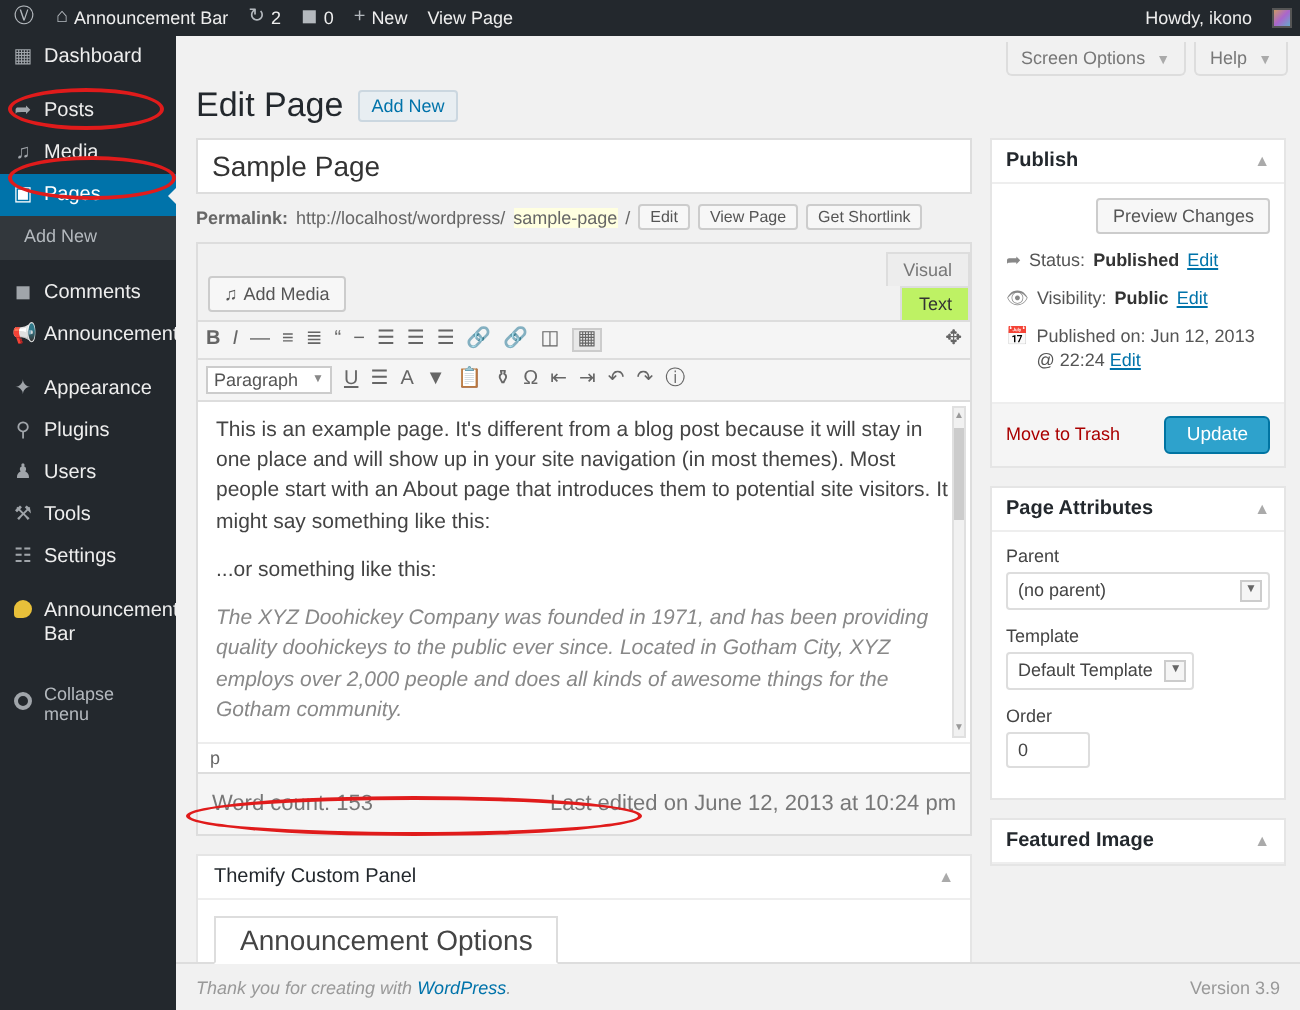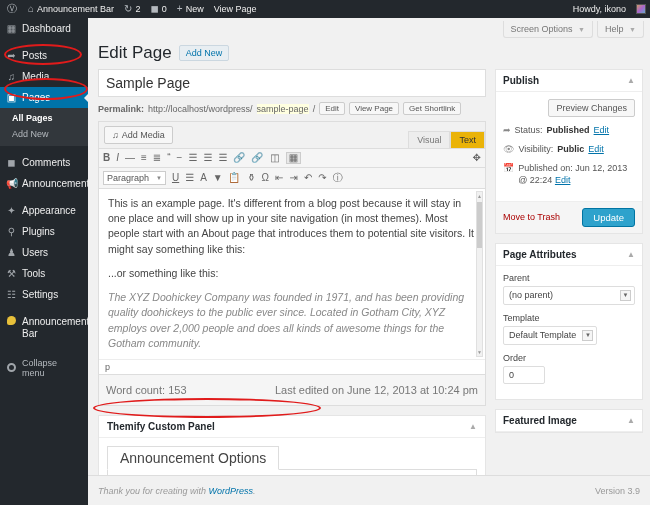--- a/index.html
+++ b/index.html
@@ -103,26 +103,26 @@
   .editor-wrap { border: 1px solid #ddd; background: #fff; }
   .media-row {
     display: flex; align-items: flex-end; justify-content: space-between;
     background: #f1f1f1; border-bottom: 1px solid #ddd; padding: 4px 0 0 5px;
   }
   .addmedia-btn {
     background: #f7f7f7; border: 1px solid #ccc; border-radius: 2px;
     padding: 3px 7px; font-size: 9px; color: #555;
     display: inline-flex; align-items: center; gap: 3px; margin-bottom: 4px;
   }
-  .ed-tabs { display: flex; align-items: flex-end; }
+  .ed-tabs { display: flex; align-items: flex-end; flex-direction: column; }
   .ed-tab {
     padding: 3px 8px; font-size: 9px; color: #777;
     background: #ededed; border: 1px solid #ddd; border-bottom: none;
   }
-  .ed-tab.active { background: #eab308; color: #333; text-align: right; }
+  .ed-tab.active { background: #bef264; color: #333; text-align: right; }
 
   .toolbar {
     background: #f5f5f5; border-bottom: 1px solid #ddd;
     padding: 3px 4px; display: flex; align-items: center;
     gap: 6px; font-size: 10px; color: #666; flex-wrap: nowrap;
   }
   .toolbar.row2 { border-bottom: 1px solid #ddd; }
   .tb { color: #666; line-height: 1; white-space: nowrap; }
   .tb.active-box { border: 1px solid #ccc; background: #e8e8e8; padding: 0 2px; }
   .tb-spacer { flex: 1; }
@@ -147,21 +147,21 @@
     display: flex; justify-content: space-between;
     border-top: 1px solid #ddd; background: #f5f5f5;
     padding: 9px 7px; font-size: 11px; color: #777; text-align: center;
   }
 
   
   .postbox { background: #fff; border: 1px solid #e5e5e5; margin-top: 9px; }
   .pb-head {
     display: flex; align-items: center; justify-content: space-between;
     padding: 5px 8px; border-bottom: 1px solid #eee;
-    font-size: 10px; font-weight: bold; color: #23282d;
+    font-size: 10px; font-weight: normal; color: #23282d;
   }
   .pb-toggle { color: #aaa; font-size: 8px; }
   .pb-body { padding: 8px; }
 
   
   .tmf-tabs { display: flex; margin-bottom: -1px; position: relative; z-index: 2; }
   .tmf-tab {
     background: #fff; border: 1px solid #ddd; border-bottom: 1px solid #fff;
     padding: 3px 12px; font-size: 14px; color: #444;
   }
@@ -219,21 +219,21 @@
     font-size: 6px; color: #666; margin-left: 6px; flex: none;
   }
   .num-input {
     width: 42px; background: #fff; border: 1px solid #ddd; border-radius: 2px;
     padding: 3px 5px; font-size: 9px; color: #444; margin-bottom: 8px;
   }
   .help-note { font-size: 9px; color: #666; line-height: 1.35; }
 
   
   #footer {
-    position: absolute; left: 88px; bottom: 0; width: 562px; height: 30px;
+    position: absolute; left: 88px; bottom: 0; width: 562px; height: 24px;
     border-top: 1px solid #ddd; background: #f1f1f1;
     display: flex; align-items: center; justify-content: space-between;
     padding: 0 10px; font-size: 9px; color: #999; font-style: italic;
   }
   #footer .ver { font-style: normal; }
   #footer a { color: #0073aa; font-style: italic; }
 
   
   .ellipse {
     position: absolute; border: 2.5px solid #e01b1b; border-radius: 50%;
@@ -292,21 +292,20 @@
       <span class="mi-icon">♫</span>
       <span class="mi-label">Media</span>
     </div>
 
     <div class="menu-item current">
       <span class="mi-icon">▣</span>
       <span class="mi-label">Pages</span>
     </div>
 
     <div class="submenu">
-      <span class="sub-item current">All Pages</span>
       <span class="sub-item">Add New</span>
     </div>
 
     <div class="menu-sep"></div>
 
     <div class="menu-item">
       <span class="mi-icon">◼</span>
       <span class="mi-label">Comments</span>
     </div>
 

